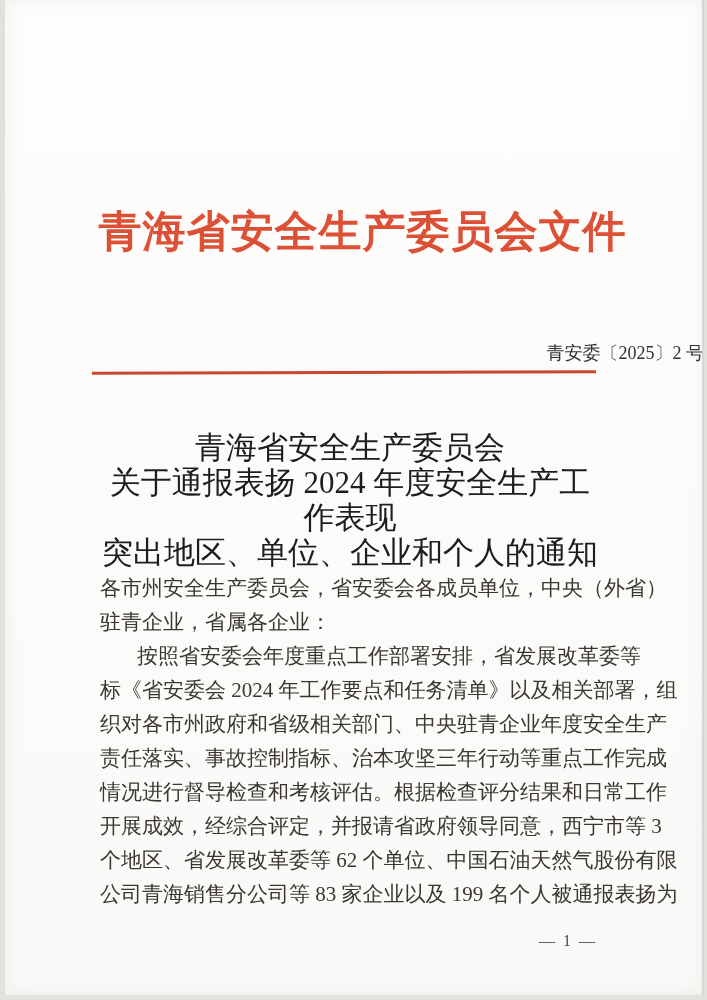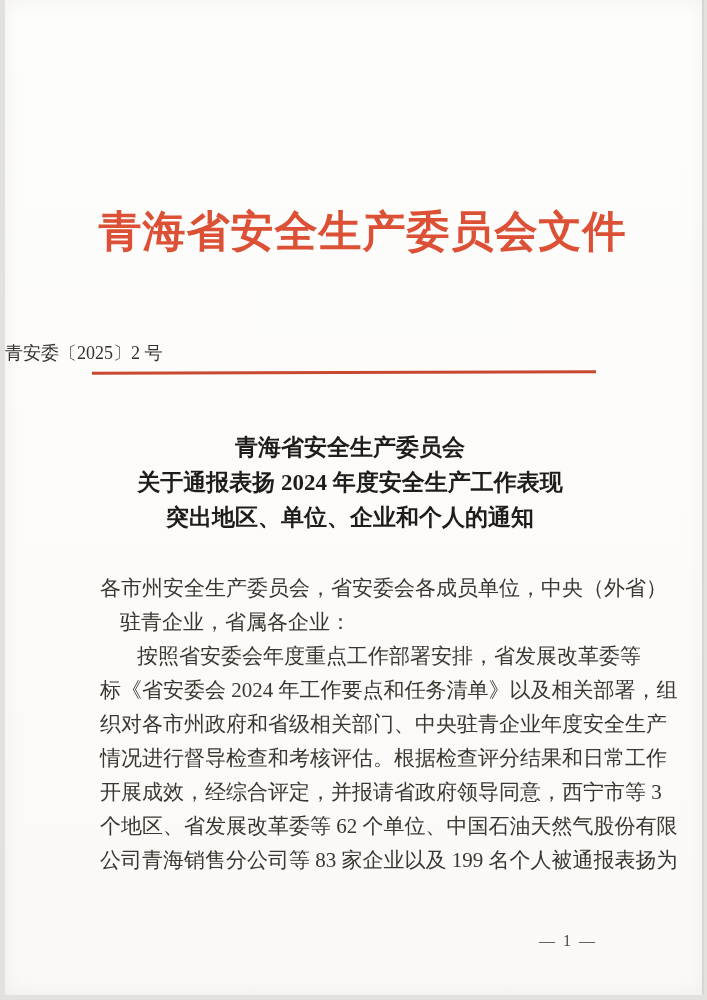--- a/index.html
+++ b/index.html
@@ -30,62 +30,61 @@
     line-height: 64px;
     font-weight: bold;
     letter-spacing: 1px;
     white-space: nowrap;
   }
   .doc-number {
     position: absolute;
     top: 341px;
     left: 0;
     width: 100%;
-    text-align: left;
+    text-align: right;
     font-size: 18px;
     line-height: 24px;
     color: #33312f;
   }
   .red-rule {
     position: absolute;
     top: 371px;
     left: 87px;
     width: 504px;
     height: 3px;
     transform: rotate(-0.15deg);
   }
   .title-block {
     position: absolute;
     top: 430px;
     left: 95px;
     width: 500px;
     text-align: center;
-    font-size: 23px;
+    font-size: 31px;
     line-height: 35px;
-    font-weight: bold;
+    font-weight: normal;
     color: #1f1d1c;
   }
   .body-block {
     position: absolute;
     top: 571px;
     left: 95px;
     width: 500px;
     font-size: 21px;
     color: #39372f;
   }
   .body-line {
     height: 34px;
     line-height: 34px;
     text-align: justify;
     text-align-last: justify;
     white-space: nowrap;
   }
   .body-line.no-just {
     text-align-last: left;
-    margin-left: 20px;
   }
   .body-line.indent {
     padding-left: 37px;
   }
   .page-number {
     position: absolute;
     top: 931px;
     right: 107px;
     font-size: 16px;
     line-height: 20px;
@@ -118,20 +117,21 @@
     <div>关于通报表扬 2024 年度安全生产工作表现</div>
     <div>突出地区、单位、企业和个人的通知</div>
   </div>
 
   <div class="body-block">
     <div class="body-line">各市州安全生产委员会，省安委会各成员单位，中央（外省）</div>
     <div class="body-line no-just">驻青企业，省属各企业：</div>
     <div class="body-line indent">按照省安委会年度重点工作部署安排，省发展改革委等</div>
     <div class="body-line">标《省安委会 2024 年工作要点和任务清单》以及相关部署，组</div>
     <div class="body-line">织对各市州政府和省级相关部门、中央驻青企业年度安全生产</div>
+    <div class="body-line">责任落实、事故控制指标、治本攻坚三年行动等重点工作完成</div>
     <div class="body-line">情况进行督导检查和考核评估。根据检查评分结果和日常工作</div>
     <div class="body-line">开展成效，经综合评定，并报请省政府领导同意，西宁市等 3</div>
     <div class="body-line">个地区、省发展改革委等 62 个单位、中国石油天然气股份有限</div>
     <div class="body-line">公司青海销售分公司等 83 家企业以及 199 名个人被通报表扬为</div>
   </div>
 
   <div class="page-number">— 1 —</div>
 
   <div class="edge-right"></div>
 </div>

